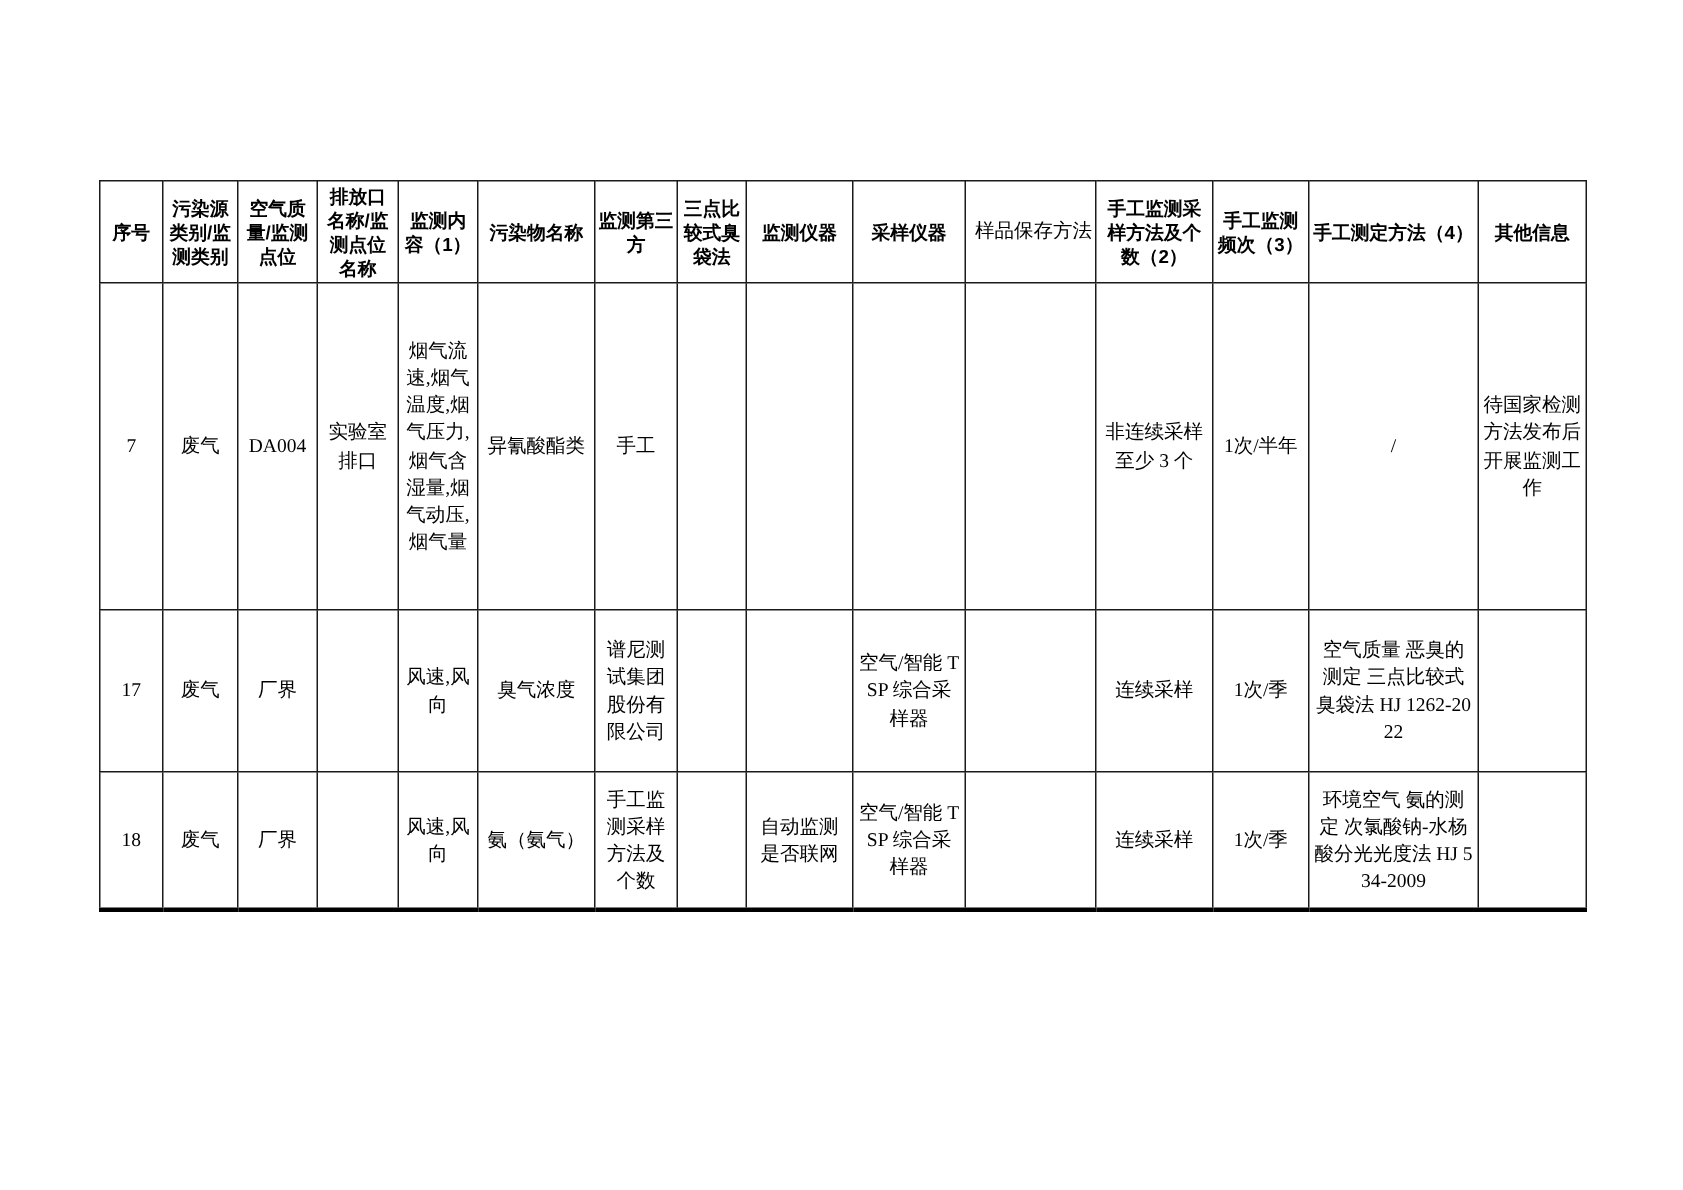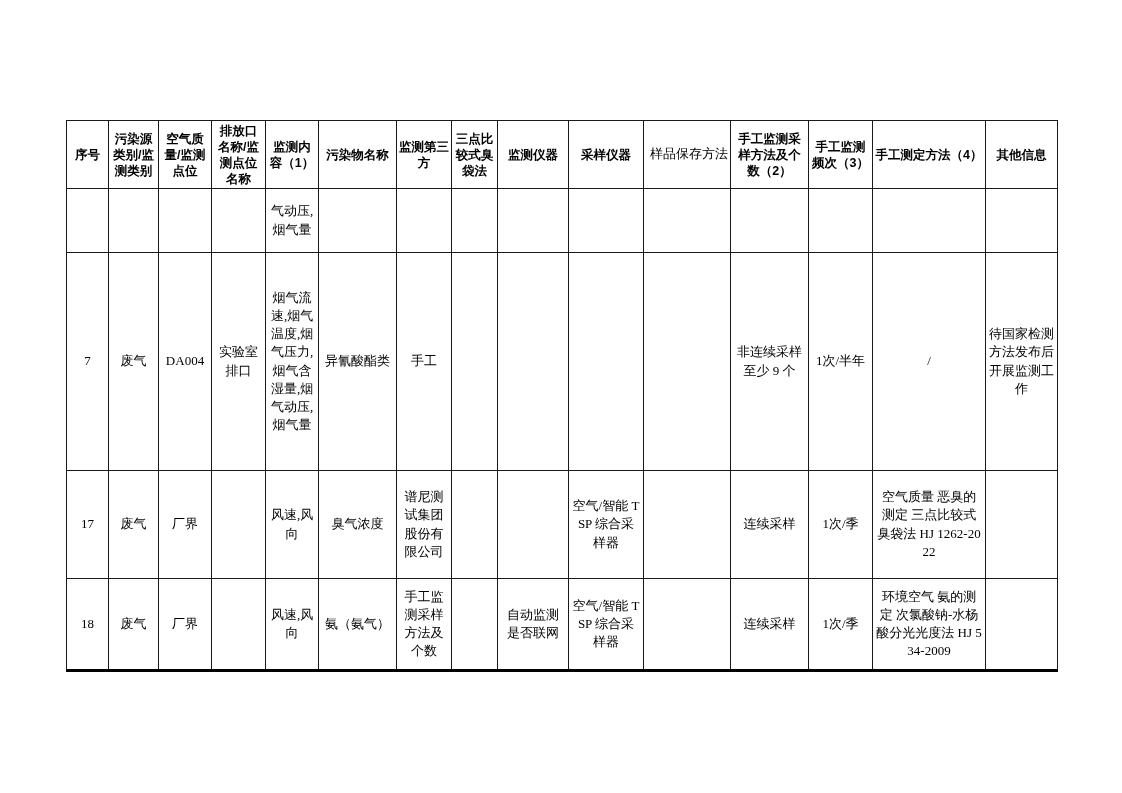--- a/index.html
+++ b/index.html
@@ -102,50 +102,33 @@
         <th>监测仪器</th>
         <th>采样仪器</th>
         <th class="th-light">样品保存方法</th>
         <th>手工监测采样方法及个数（2）</th>
         <th>手工监测频次（3）</th>
         <th>手工测定方法（4）</th>
         <th>其他信息</th>
       </tr>
     </thead>
     <tbody>
-      <tr class="r-part">
-        <td></td>
-        <td></td>
-        <td></td>
-        <td></td>
-        <td>气动压,烟气量</td>
-        <td></td>
-        <td></td>
-        <td></td>
-        <td></td>
-        <td></td>
-        <td></td>
-        <td></td>
-        <td></td>
-        <td></td>
-        <td></td>
-      </tr>
       <tr class="r-16">
         <td>7</td>
         <td>废气</td>
         <td>DA004</td>
         <td>实验室排口</td>
         <td>烟气流速,烟气温度,烟气压力,烟气含湿量,烟气动压,烟气量</td>
         <td>异氰酸酯类</td>
         <td>手工</td>
         <td></td>
         <td></td>
         <td></td>
         <td></td>
-        <td>非连续采样 至少 9 个</td>
+        <td>非连续采样 至少 3 个</td>
         <td>1次/半年</td>
         <td>/</td>
         <td>待国家检测方法发布后开展监测工作</td>
       </tr>
       <tr class="r-17">
         <td>17</td>
         <td>废气</td>
         <td>厂界</td>
         <td></td>
         <td>风速,风向</td>

